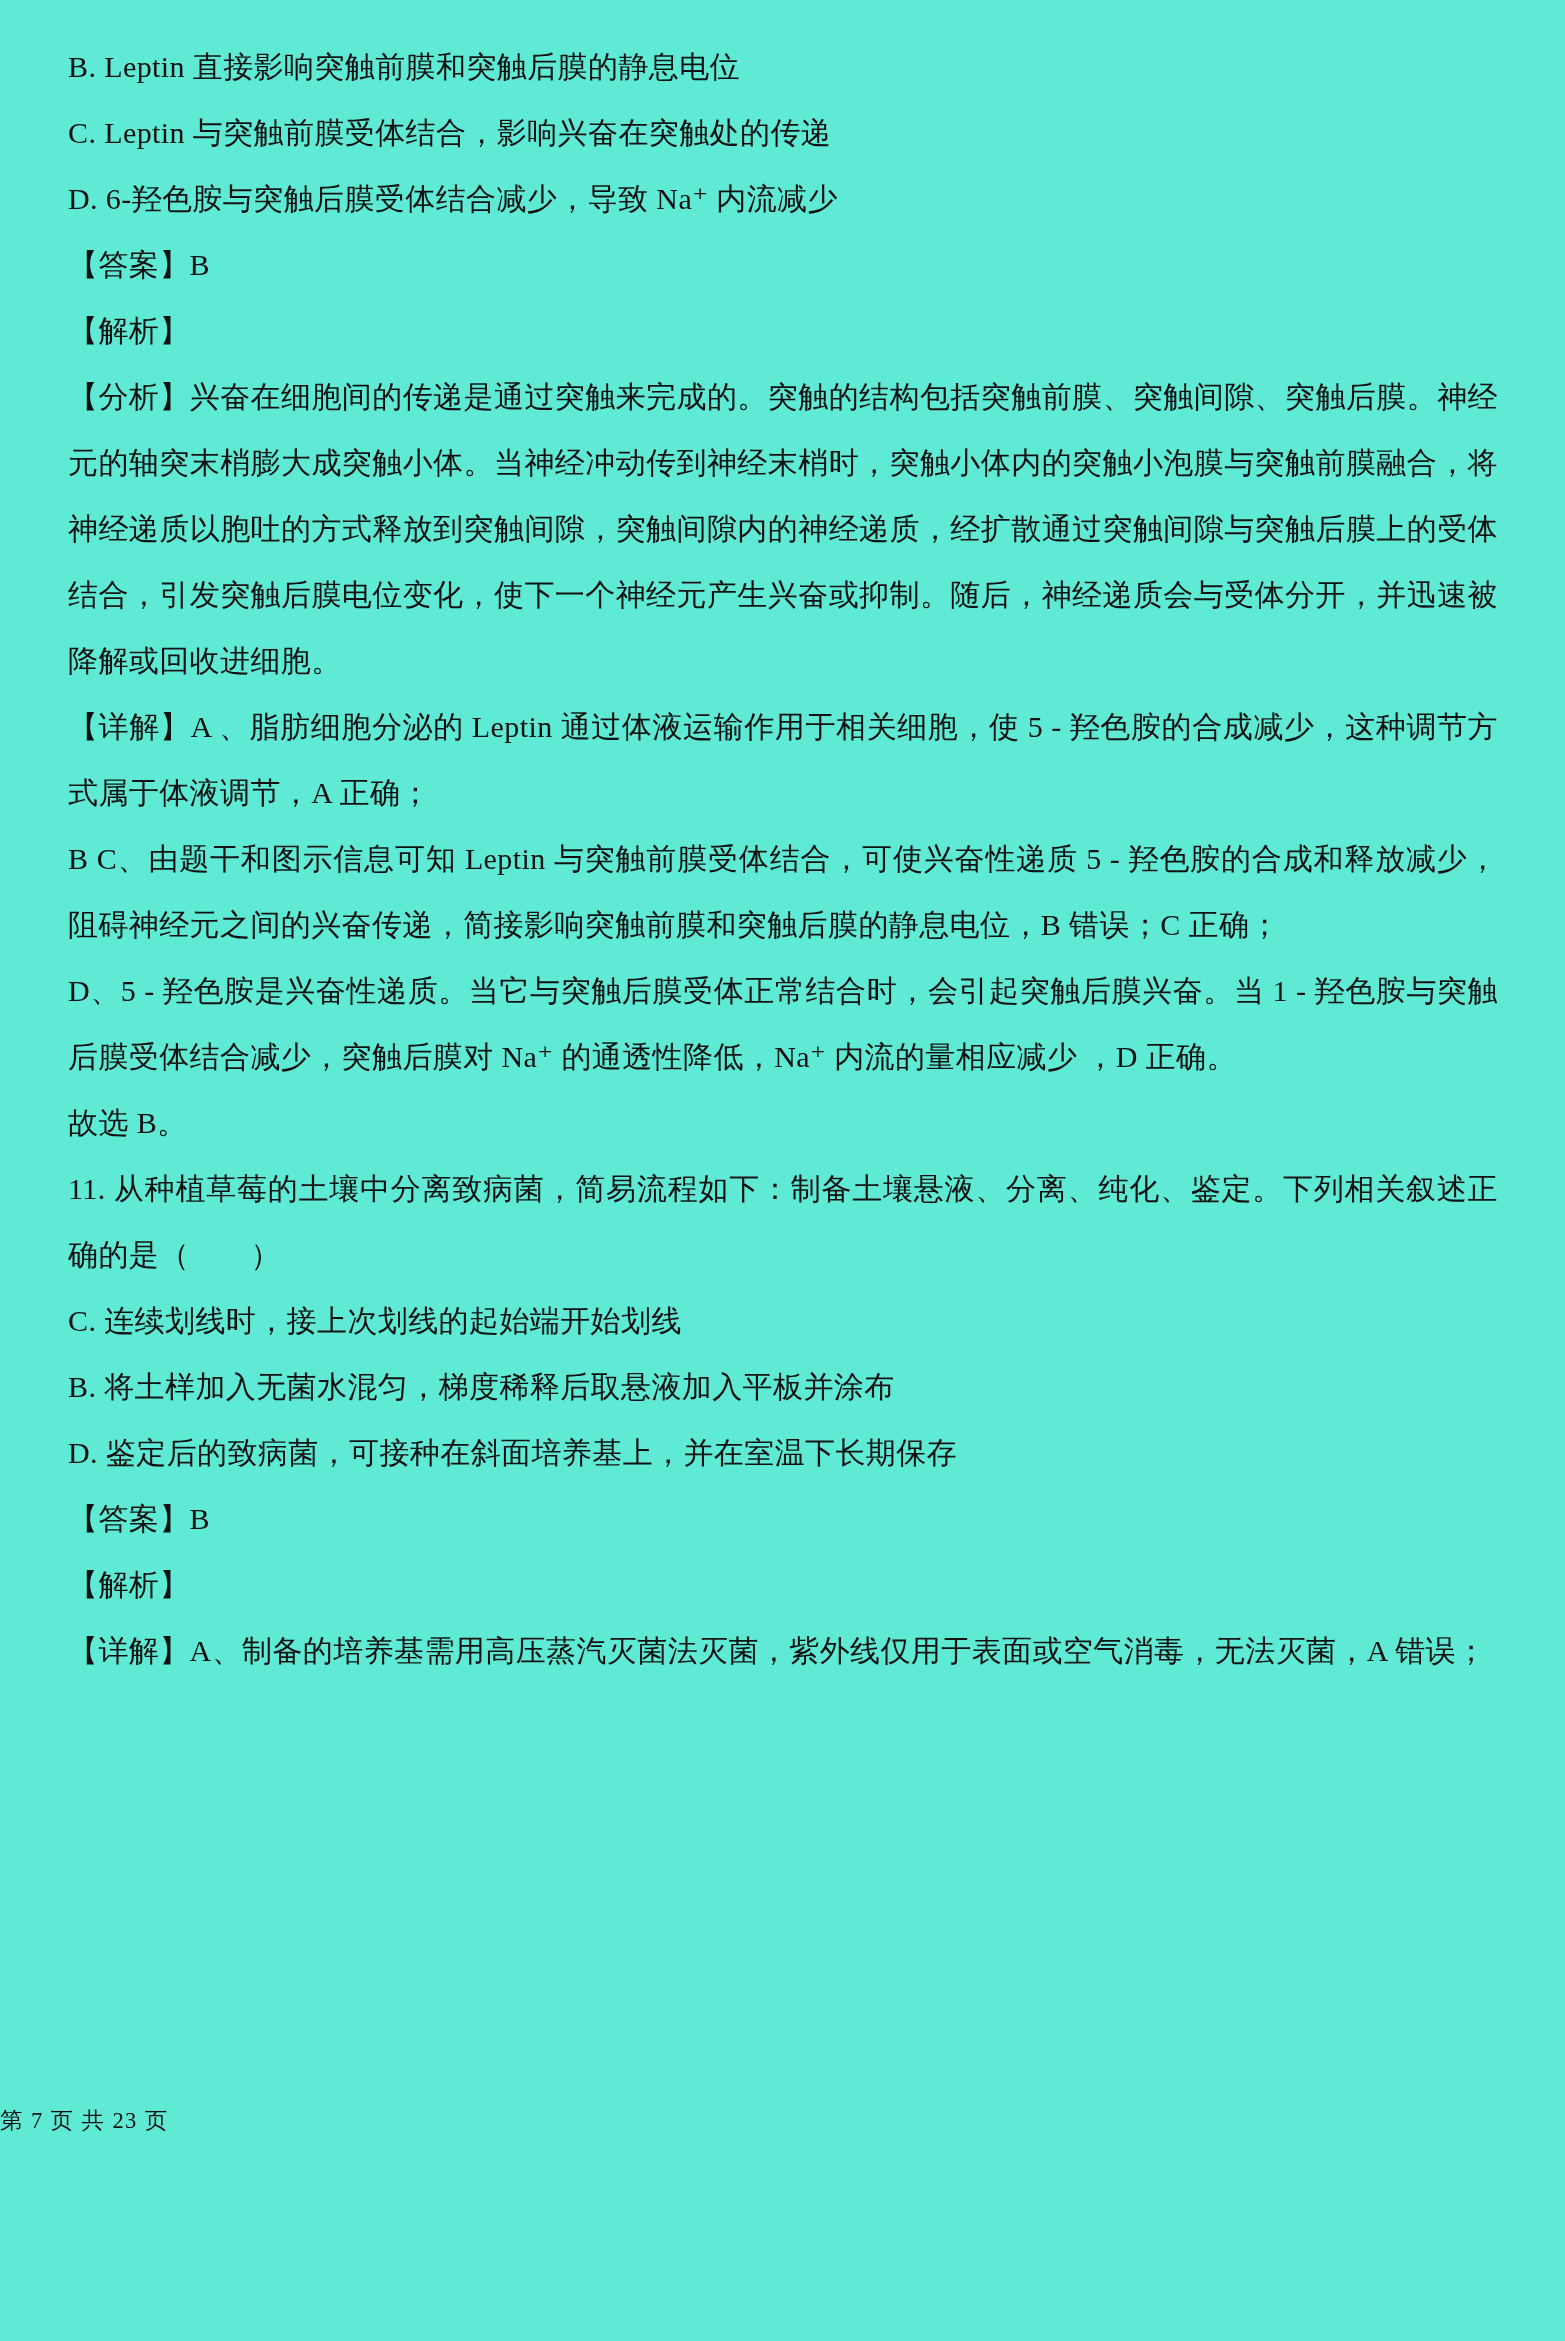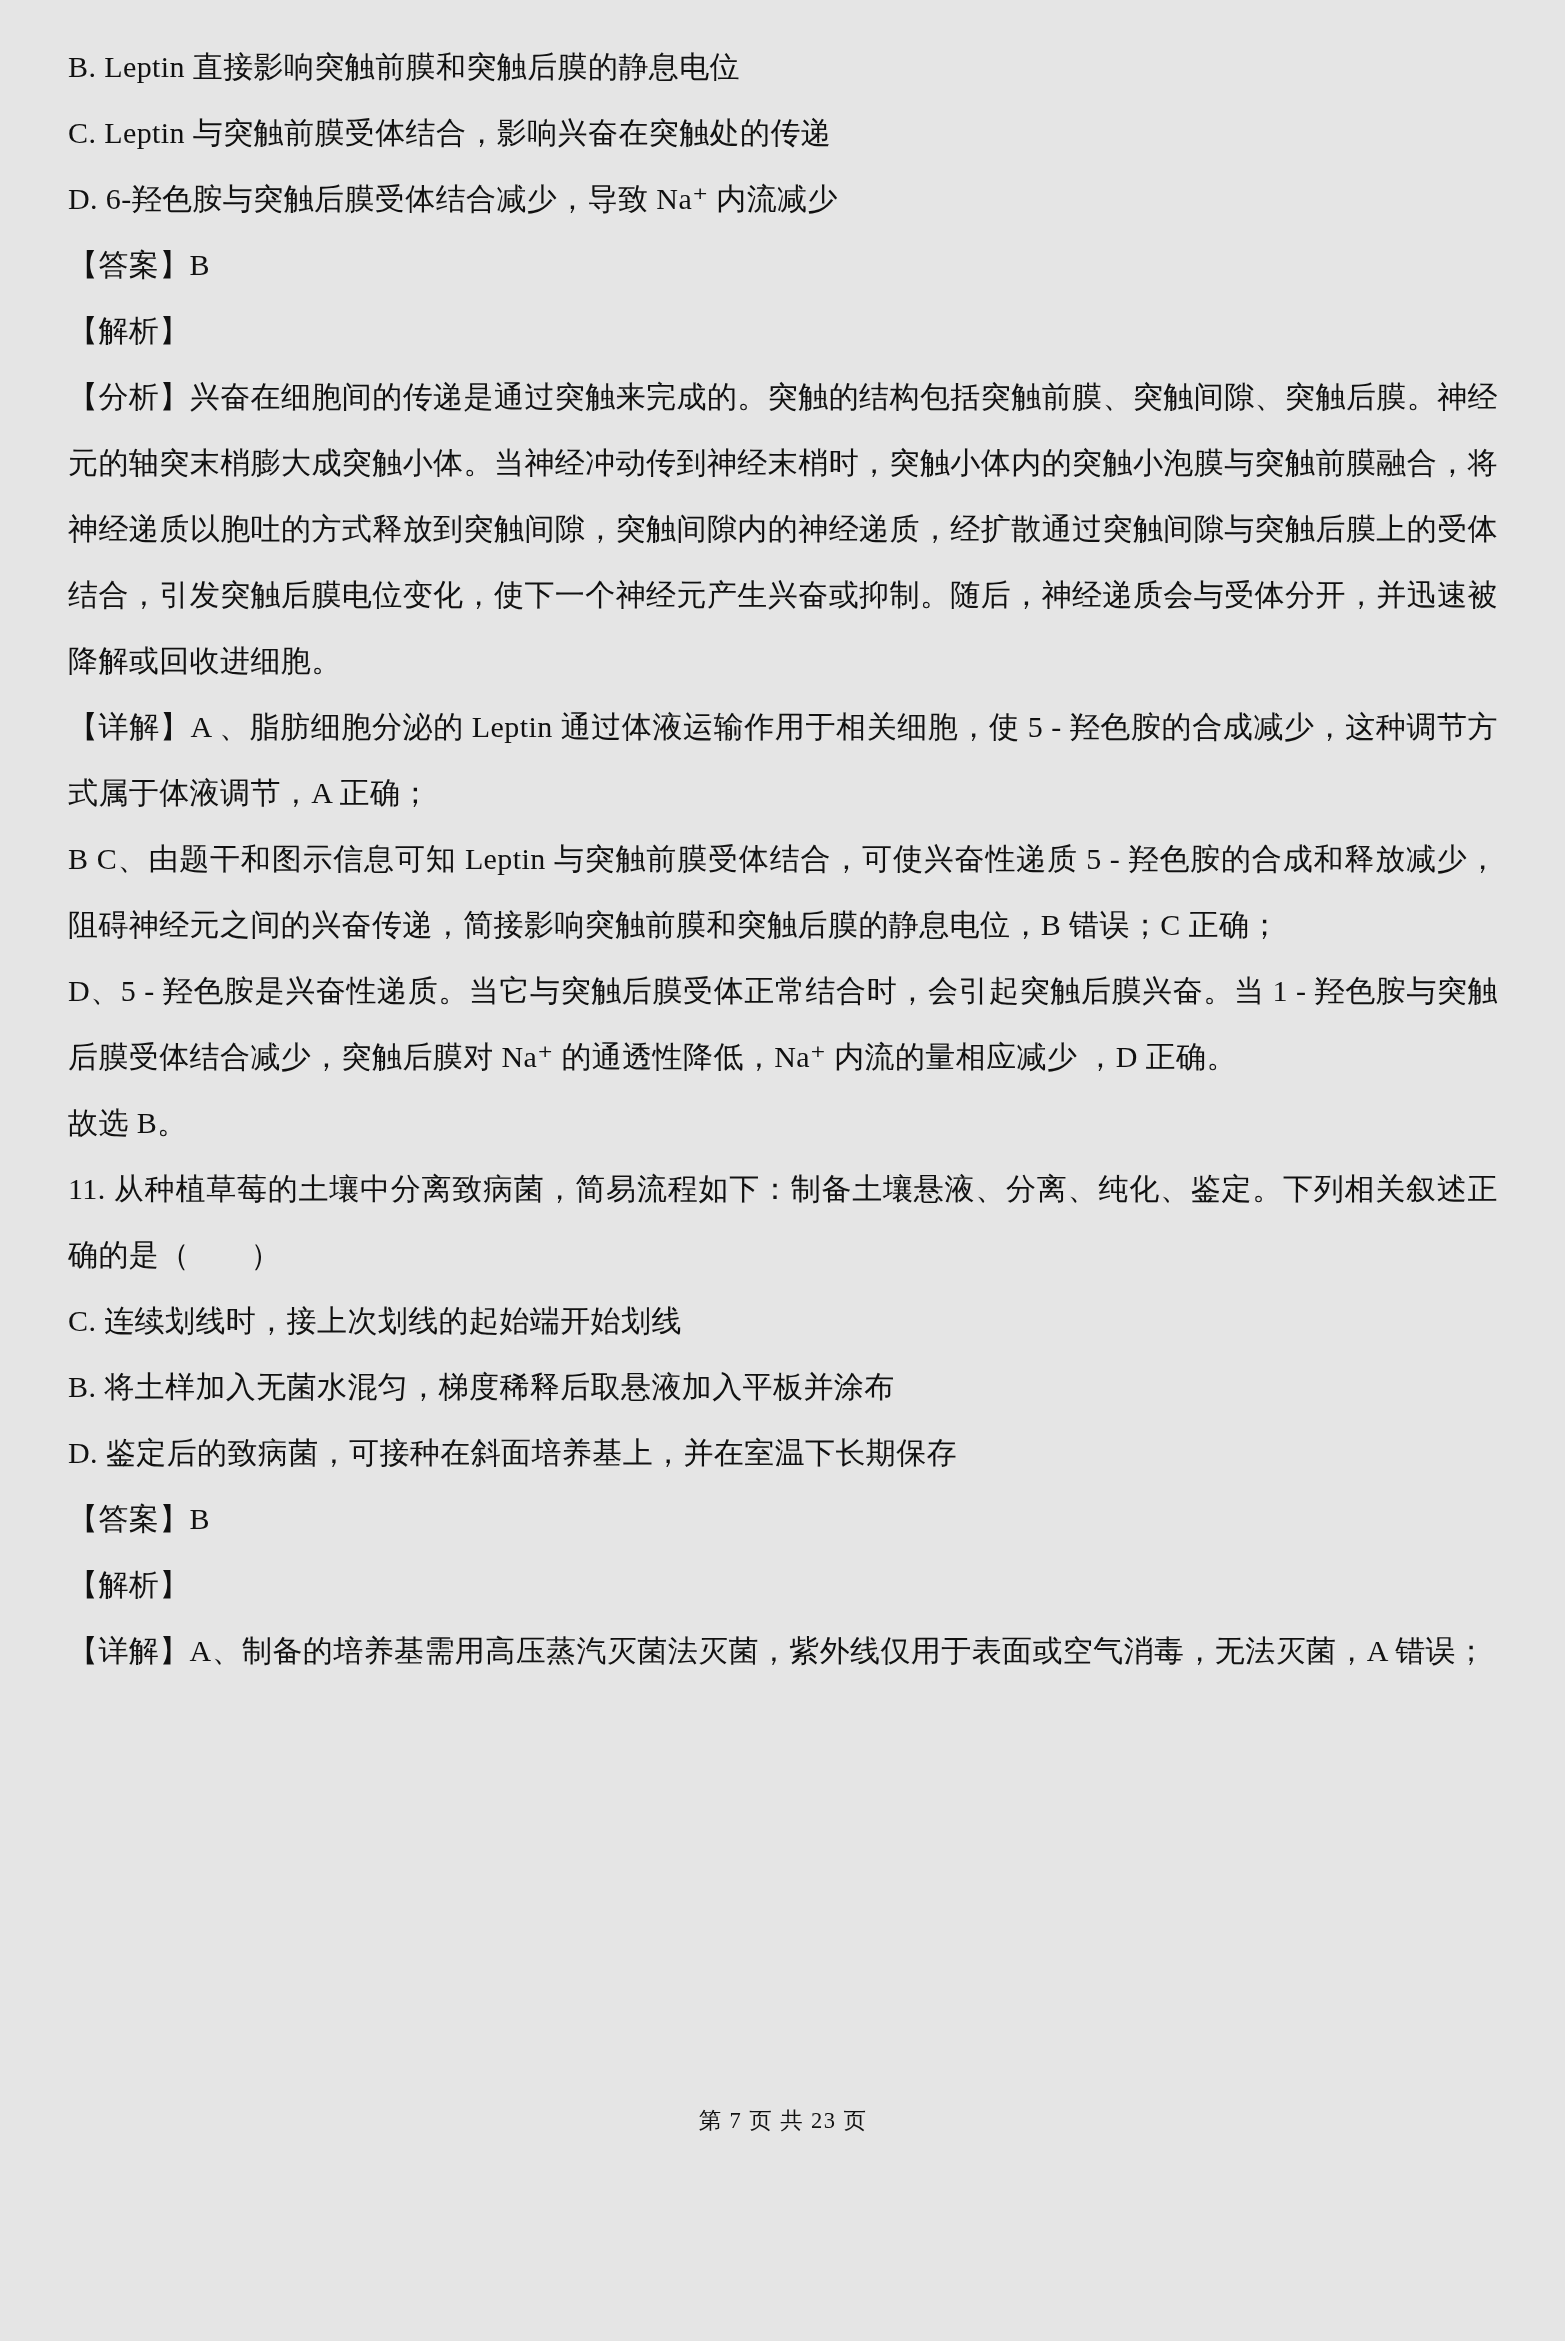--- a/index.html
+++ b/index.html
@@ -6,42 +6,42 @@
   html, body { background: #ffffff; }
   body {
     font-family: "Liberation Serif", "DejaVu Serif", serif;
     color: #111111;
   }
   .page {
     position: relative;
     width: 1566px;
     height: 2342px;
     margin: 0 auto;
-    background: #e5e5e5;
+    background: #5eead4;
     overflow: hidden;
   }
   .content {
     padding: 34px 68px 0 68px;
   }
   .content p {
     font-size: 30px;
     line-height: 66px;
     letter-spacing: 0.4px;
     text-align: justify;
     color: #111111;
   }
   .content p.single {
     text-align: left;
   }
   .footer {
     position: absolute;
     left: 0;
     right: 0;
     top: 2105px;
-    text-align: center;
+    text-align: left;
     font-size: 22.5px;
     color: #111111;
     letter-spacing: 1.4px;
   }
 </style>
 </head>
 <body>
 
 <div class="page">
   <main class="content">

